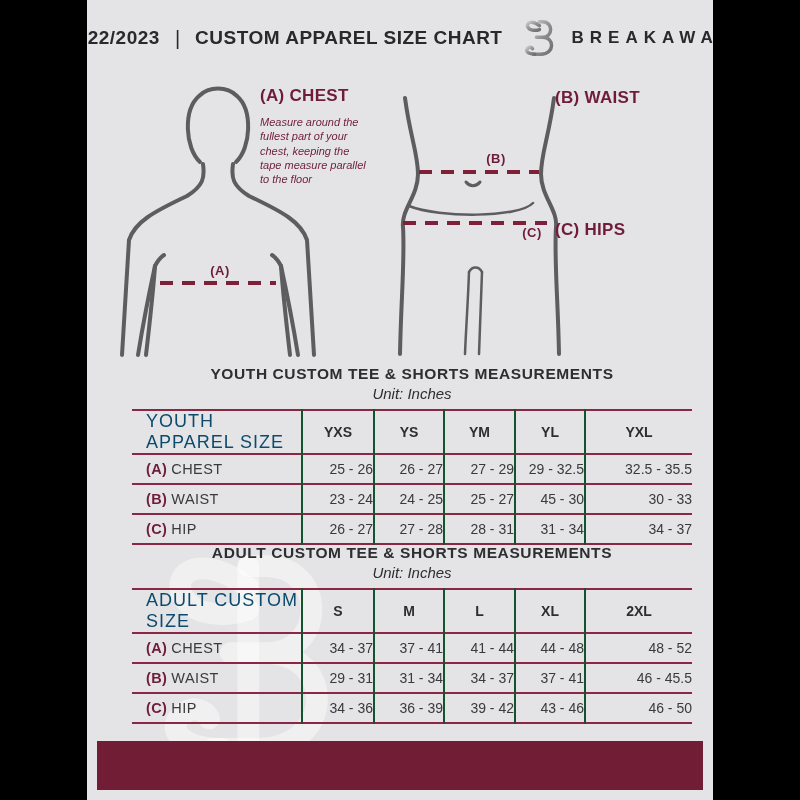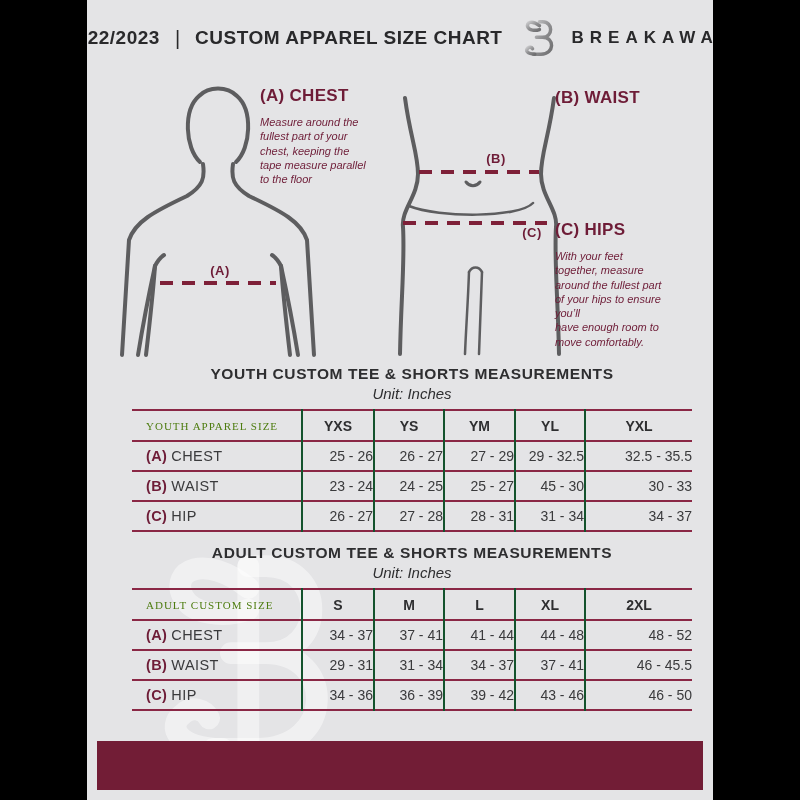--- a/index.html
+++ b/index.html
@@ -57,21 +57,21 @@
     margin: 5px 0 0 33px; width: 560px;
     border-top: 2px solid #8a2745; border-bottom: 2px solid #8a2745;
   }
   table.size-table tr + tr td { border-top: 2px solid #8a2745; }
   table.size-table td + td { border-left: 2px solid #14532d; }
   table.size-table td { height: 30px; vertical-align: middle; }
   tr.head-row td { height: 31px; }
   .c0 { width: 170px; } .c1 { width: 72px; } .c2 { width: 70px; }
   .c3 { width: 71px; } .c4 { width: 70px; } .c5 { width: 107px; }
 
-  td.size-label { color: #4d7c0f; font-size: 11px; letter-spacing: 1px; padding-left: 14px; font-family: Liberation Serif, serif; }
+  td.size-label { color: #0c4a6e; font-size: 18px; letter-spacing: 1px; padding-left: 14px; }
   td.col-head   { text-align: center; font-weight: bold; color: #2e2e30; font-size: 14px; }
   td.row-label  { padding-left: 14px; font-size: 14.5px; color: #3a3a3c; letter-spacing: .4px; }
   td.row-label .key { font-weight: bold; color: #6e1c37; margin-right: 4px; }
   td.val { text-align: right; color: #3a3a3c; font-size: 14px; }
 
   
   .footer-bar {
     position: absolute; left: 10px; top: 741px; width: 606px; height: 49px;
     background: #721d36; z-index: 2;
   }
@@ -157,27 +157,20 @@
 fullest part of your
 chest, keeping the
 tape measure parallel
 to the floor</div>
       </div>
       <div class="guide guide-waist">
         <div class="guide-heading">(B) WAIST</div>
       </div>
       <div class="guide guide-hips">
         <div class="guide-heading">(C) HIPS</div>
-        <div class="guide-desc">With your feet
-together, measure
-around the fullest part
-of your hips to ensure
-you’ll
-have enough room to
-move comfortably.</div>
       </div>
     </div>
 
     <div class="table-section youth-section">
       <div class="tbl-title">YOUTH CUSTOM TEE &amp; SHORTS MEASUREMENTS</div>
       <div class="tbl-unit">Unit: Inches</div>
       <table class="size-table">
         <colgroup>
             <col class="c0">
             <col class="c1">

